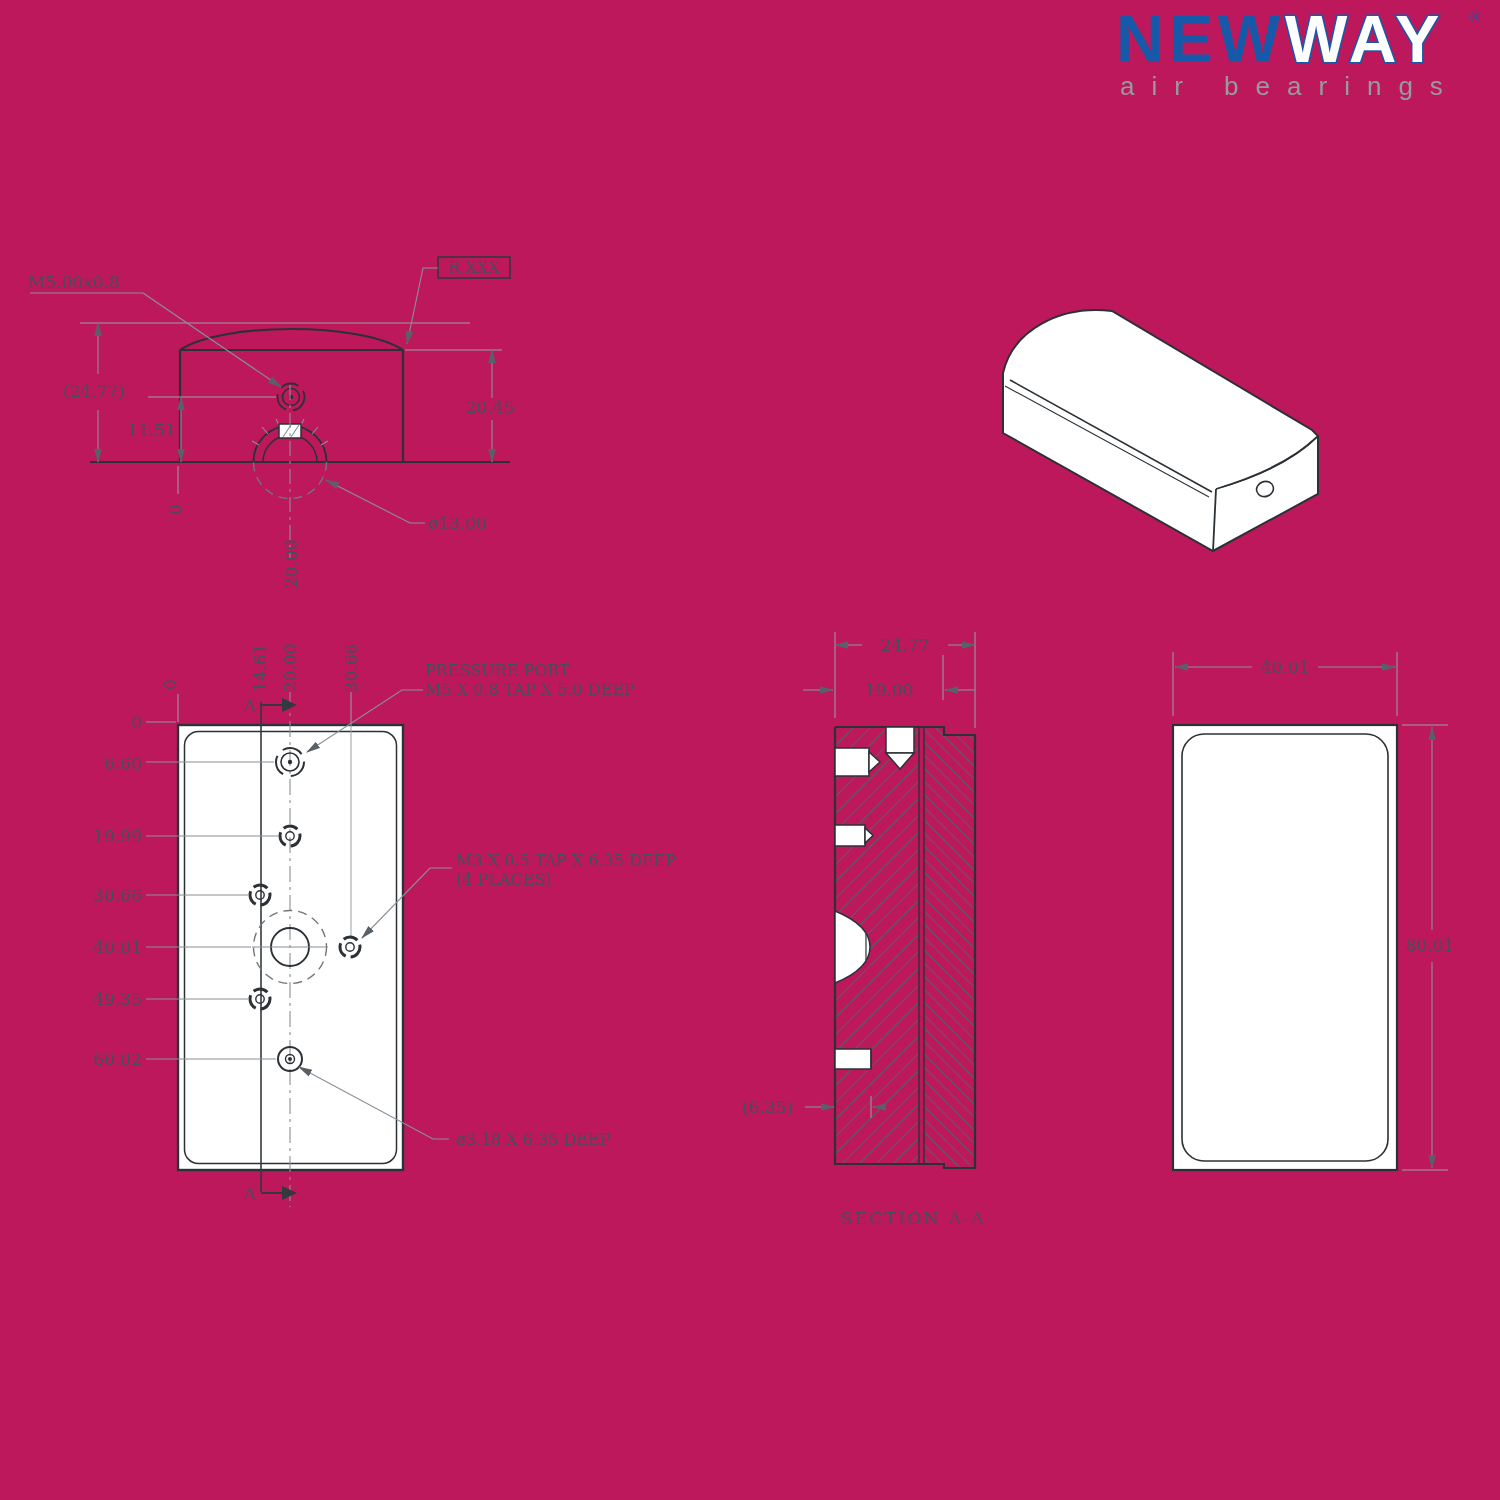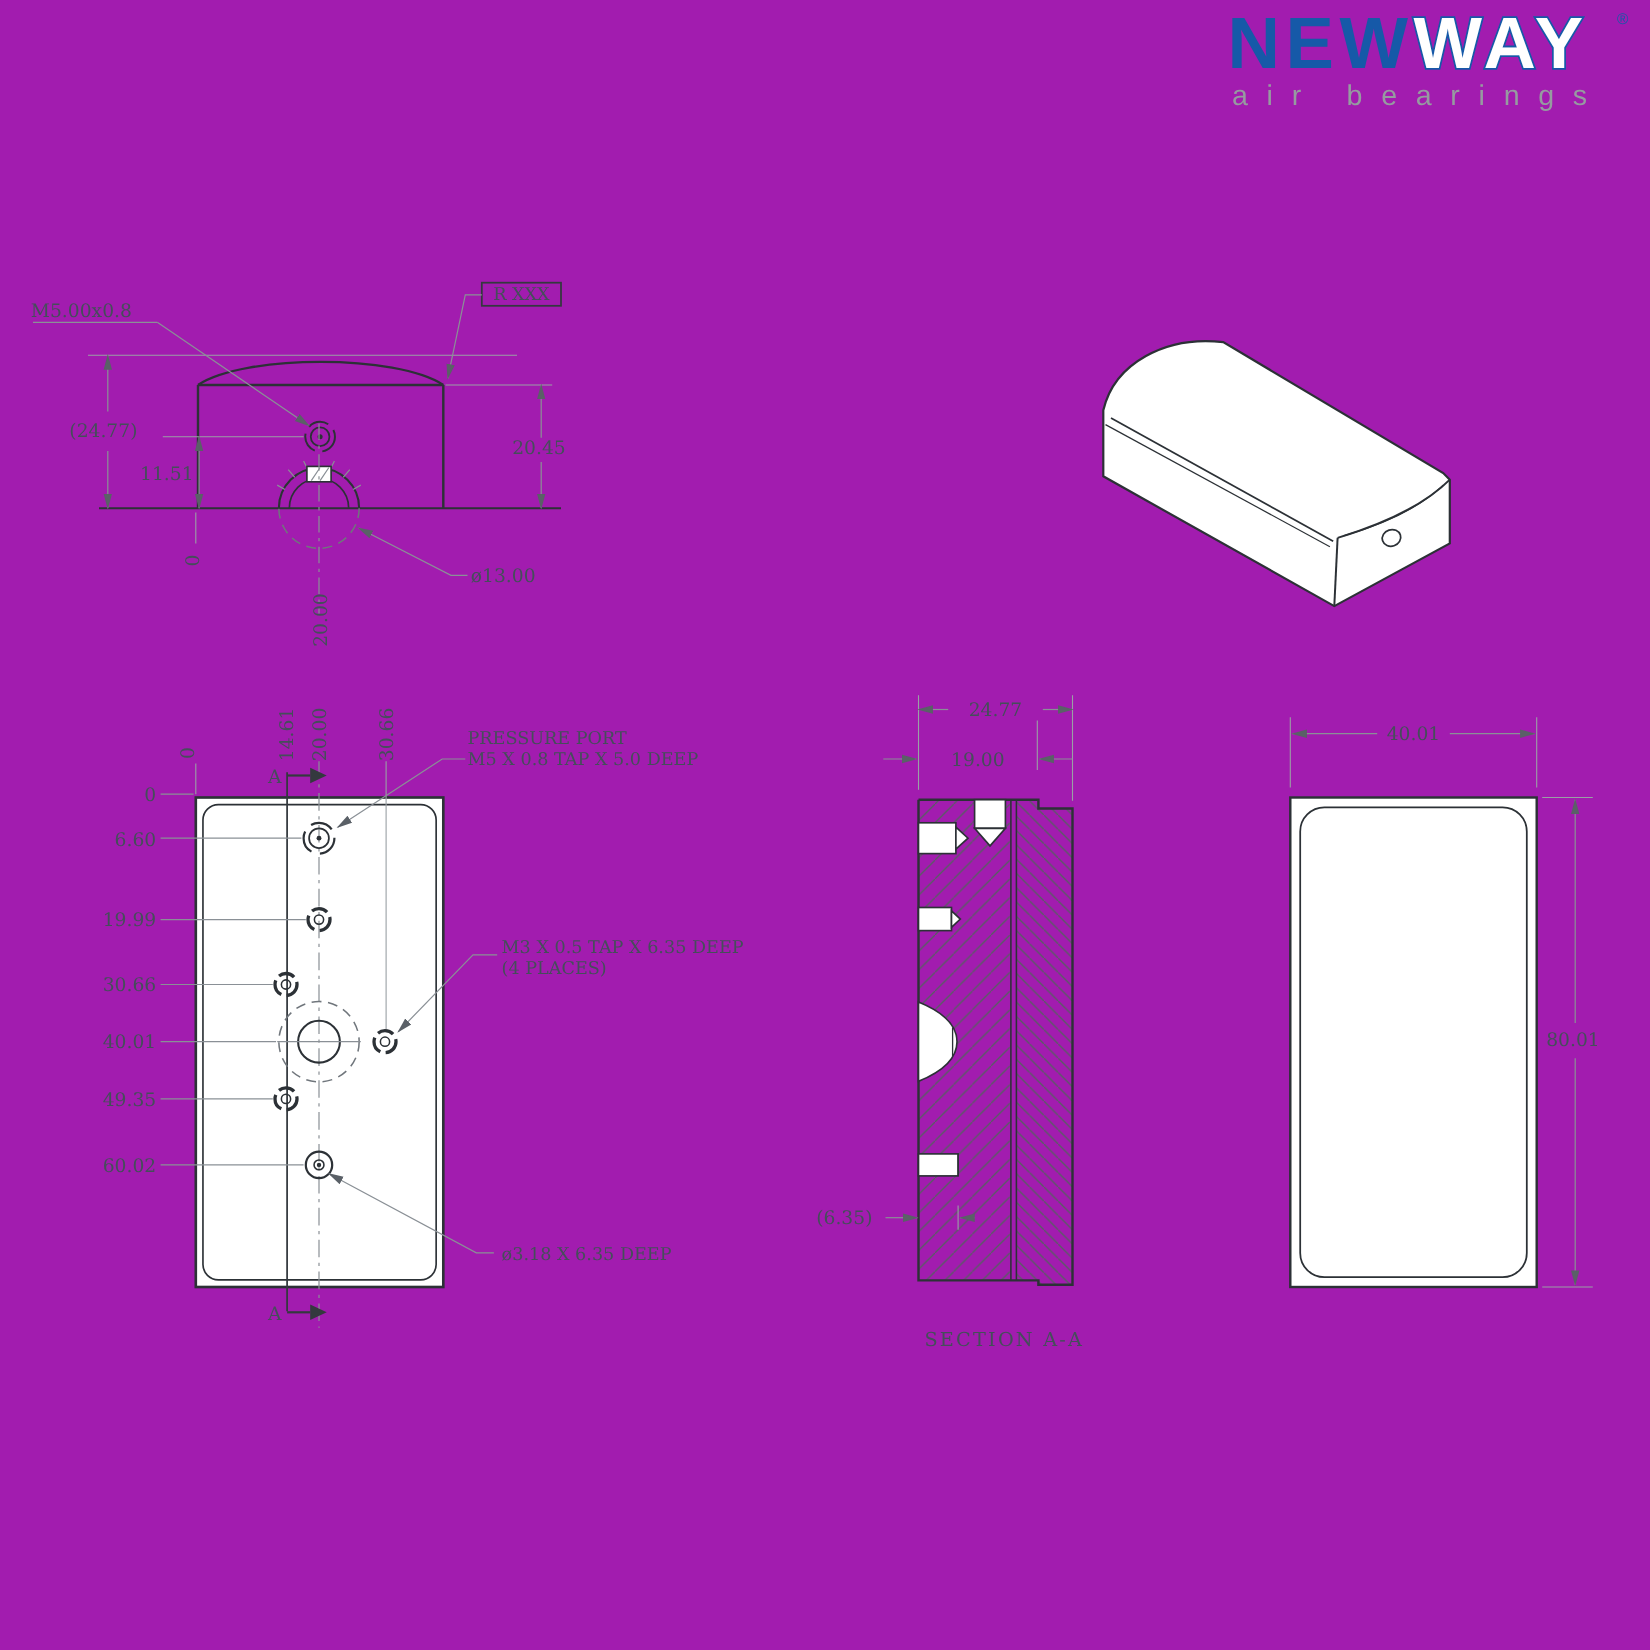--- a/index.html
+++ b/index.html
@@ -1,16 +1,16 @@
 <!DOCTYPE html>
 <html><head>
 <meta charset="utf-8">
 <style>
   html,body{margin:0;padding:0;background:#ffffff;}
-  .stage{position:relative;width:1500px;height:1500px;background:#a21caf;overflow:hidden;}
+  .stage{position:relative;width:1500px;height:1500px;background:#be185d;overflow:hidden;}
   svg{position:absolute;left:0;top:0;}
   text{font-family:"DejaVu Serif", serif;fill:#454e5a;}
   .dim{font-size:17px;}
   .dimS{font-size:16px;}
   .cap{font-size:17.5px;letter-spacing:2px;}
   .ol{stroke:#2c3136;fill:none;}
   .sl{stroke:#34393e;fill:none;}
   .dl{stroke:#8a9096;fill:none;stroke-width:1.1;}
   .xl{stroke:#9aa0a5;fill:none;stroke-width:1;}
   .feat{fill:#ffffff;stroke:#2c3136;stroke-width:1.5;}

